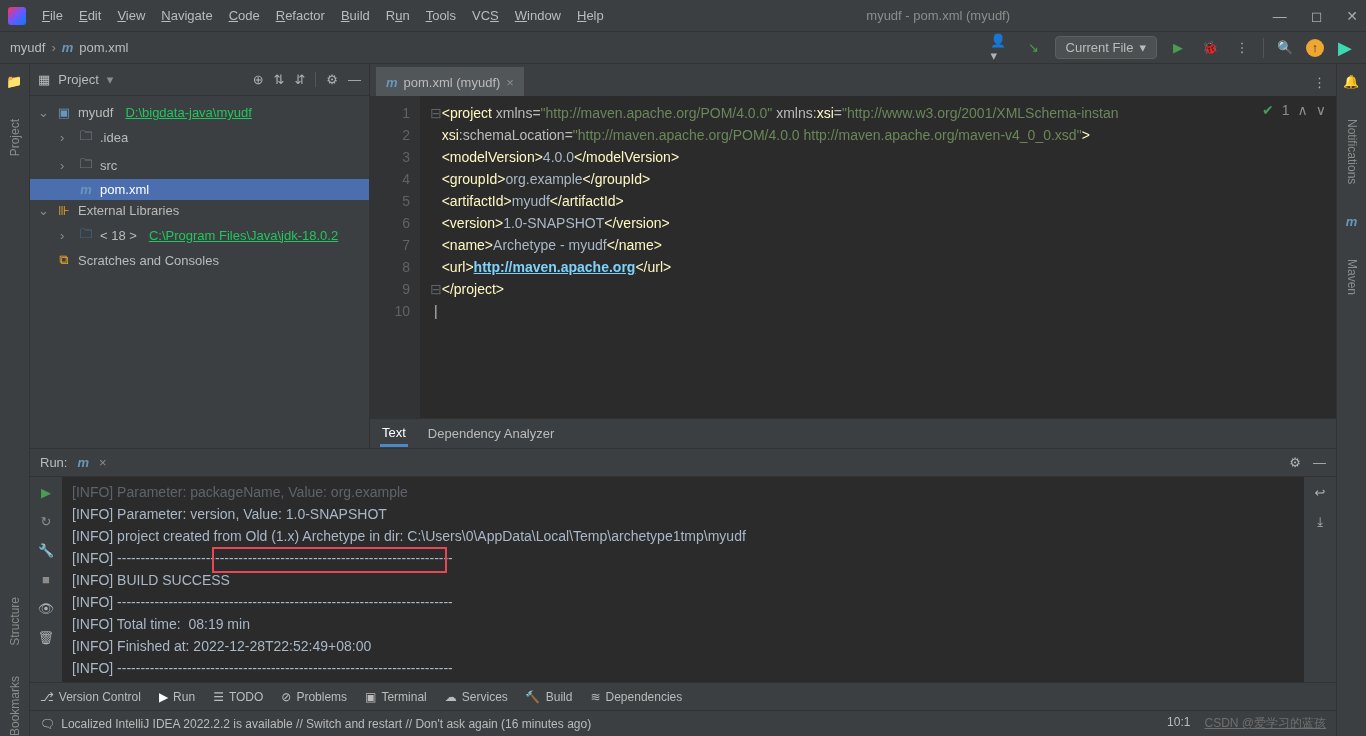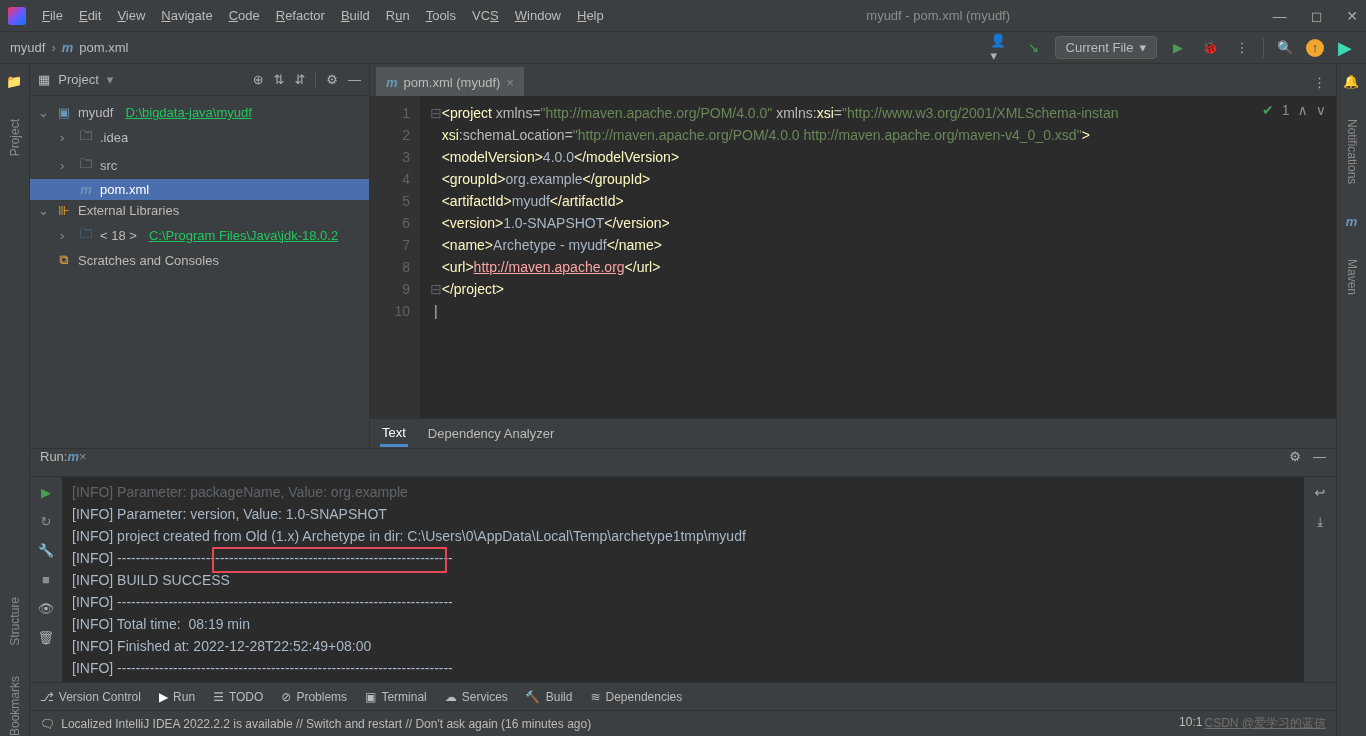--- a/index.html
+++ b/index.html
@@ -43,44 +43,44 @@
 .editor-tab { background: #4e5254; padding: 6px 10px; display: flex; align-items: center; gap: 6px; font-size: 13px; color: #bbb; border-top: 2px solid transparent; position: relative; }
 .editor-tab.active { background: #515658; }
 .tab-close { color: #8c8c8c; cursor: pointer; }
 .code-area { flex: 1; display: flex; overflow: hidden; font-family: "JetBrains Mono", Consolas, monospace; font-size: 14px; position: relative; }
 .gutter { width: 50px; background: #313335; color: #606366; text-align: right; padding: 6px 10px 6px 0; line-height: 22px; }
 .code { flex: 1; padding: 6px 10px; line-height: 22px; white-space: pre; overflow: hidden; }
 .tag { color: #fef9c3; }
 .attr { color: #bababa; }
 .val { color: #6a8759; }
 .text-c { color: #a9b7c6; }
-.link { color: #fca5a5; text-decoration: underline; }
+.link { color: #7dd3fc; text-decoration: underline; font-weight: bold; }
 .fold { color: #606366; }
 .code-status { position: absolute; top: 6px; right: 10px; display: flex; align-items: center; gap: 8px; color: #8c8c8c; }
 .check-green { color: #499c54; }
 .editor-bottom-tabs { height: 30px; background: #3c3f41; display: flex; align-items: center; padding: 0 10px; gap: 18px; border-top: 1px solid #323232; }
 .ed-btab { padding: 4px 2px; cursor: pointer; }
 .ed-btab.active { border-bottom: 3px solid #4a88c7; color: #fff; text-align: center; }
 .run-panel { height: 234px; display: flex; flex-direction: column; border-top: 1px solid #323232; background: #2b2b2b; }
-.run-header { height: 28px; display: flex; padding: 0 10px; background: #3c3f41; border-bottom: 1px solid #323232; }
+.run-header { height: 28px; display: flex; align-items: center; padding: 0 10px; gap: 10px; background: #3c3f41; border-bottom: 1px solid #323232; }
 .run-header .cfg { color: #bbb; font-style: italic; }
 .run-header .m-icon2 { color: #6897bb; font-weight: bold; }
 .run-tools-right { margin-left: auto; display: flex; gap: 12px; color: #afb1b3; }
 .run-body { flex: 1; display: flex; overflow: hidden; }
 .run-left { width: 32px; background: #3c3f41; display: flex; flex-direction: column; align-items: center; padding: 8px 0; gap: 14px; }
 .run-left .play { color: #499c54; }
 .run-left .stop { color: #8c8c8c; }
 .console { flex: 1; padding: 4px 10px; font-family: Consolas, monospace; font-size: 14px; line-height: 22px; color: #a9b7c6; overflow: hidden; white-space: pre; position: relative; }
 .console .highlight-box { position: absolute; border: 2px solid #e74856; left: 150px; top: 70px; width: 235px; height: 26px; pointer-events:none; }
 .run-right { width: 32px; background: #3c3f41; display:flex; flex-direction:column; align-items:center; padding:8px 0; gap:14px; color:#afb1b3; }
 .bottom-bar { height: 28px; background: #3c3f41; display: flex; align-items: center; padding: 0 10px; gap: 18px; border-top: 1px solid #323232; font-size: 12px; }
 .bb-item { display: flex; align-items: center; gap: 5px; cursor: pointer; }
 .bb-item .play { color: #fff; }
 .status-bar { height: 26px; background: #3c3f41; display: flex; align-items: center; padding: 0 10px; border-top: 1px solid #323232; font-size: 12px; color:#bbb; }
-.status-right { margin-left: auto; display: flex; gap: 2px; }
+.status-right { margin-left: auto; display: flex; gap: 14px; }
 .watermark { color: #6f6f6f; text-decoration: underline; }
 </style>
 </head>
 <body>
 
 <div class="title-bar">
   <div class="logo"></div>
   <div class="menu-bar">
     <span class="menu-item"><u>F</u>ile</span>
     <span class="menu-item"><u>E</u>dit</span>

